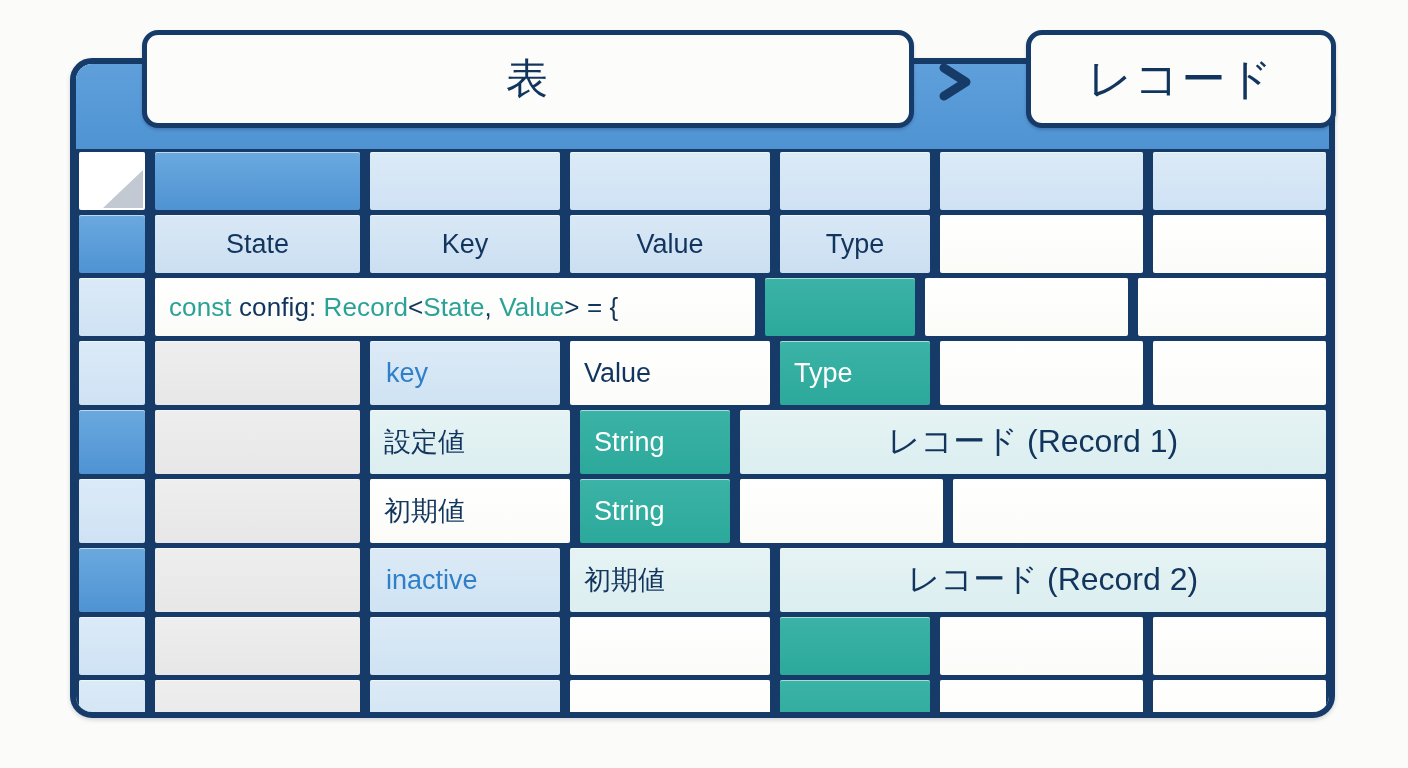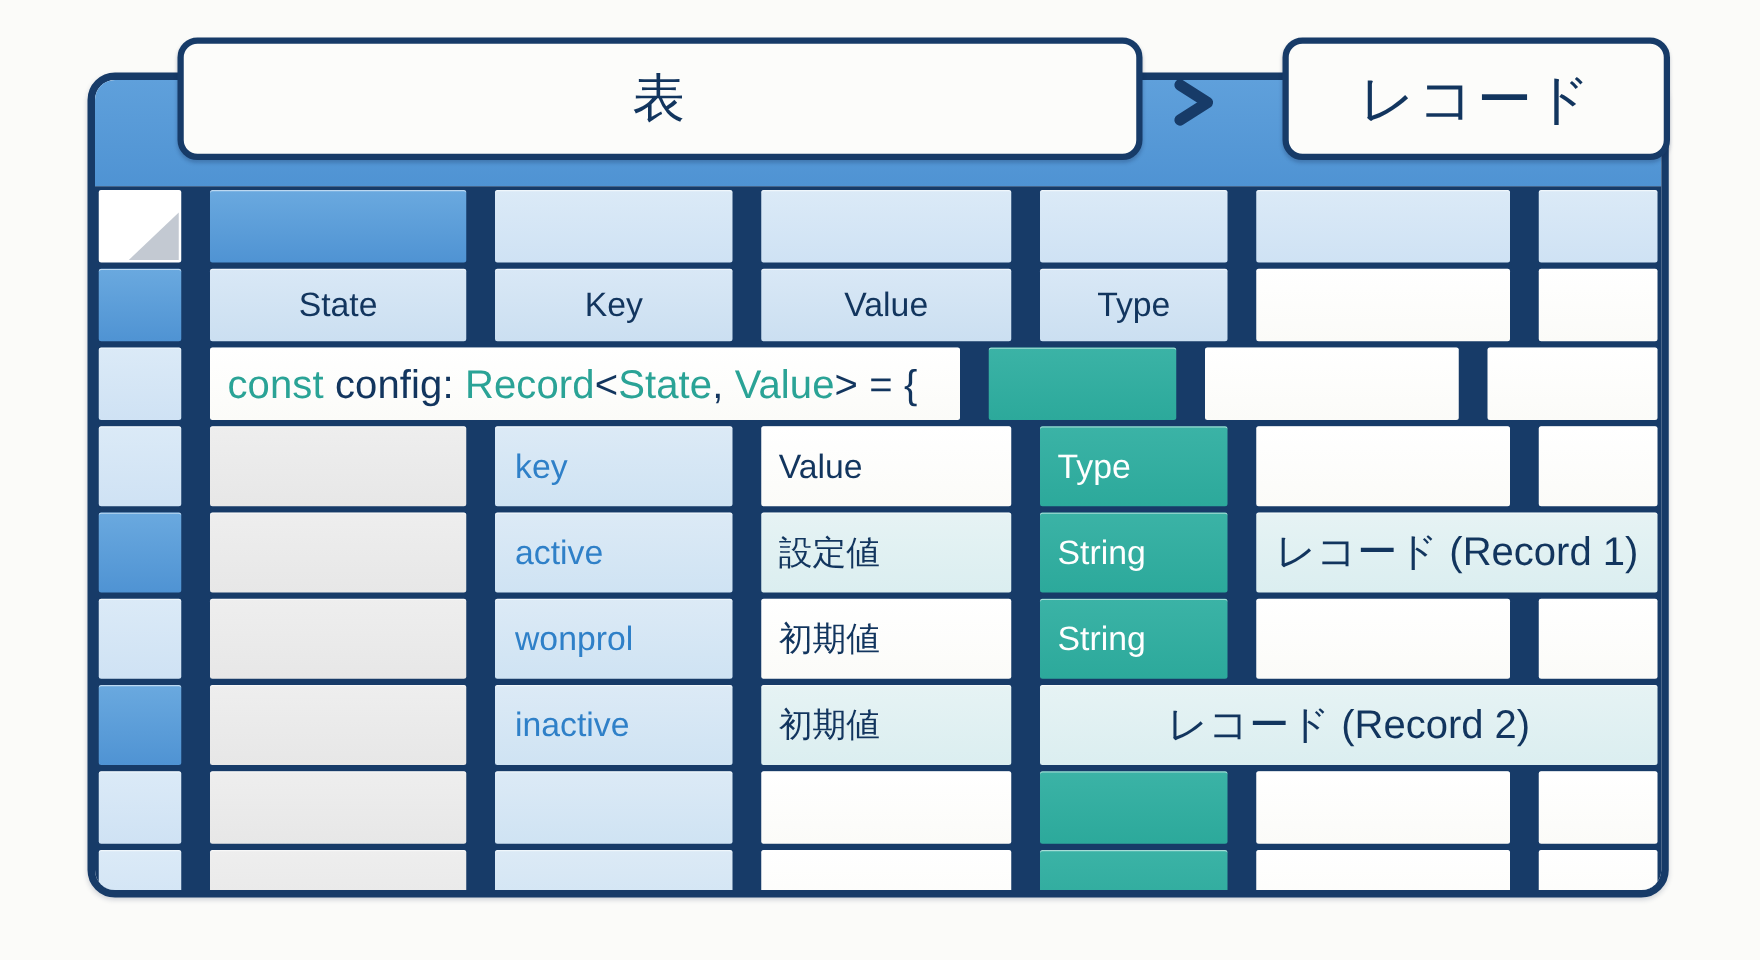--- a/index.html
+++ b/index.html
@@ -28,21 +28,21 @@
   }
 
   
   #grid{
     position:absolute;left:0;top:85px;right:0;bottom:0;
     display:flex;flex-direction:column;
     padding:3px;box-sizing:border-box;
     background:#173b68;
     gap:5px;
   }
-  .row{display:flex;gap:23px;flex:0 0 auto;}
+  .row{display:flex;gap:10px;flex:0 0 auto;}
   .cell{
     box-sizing:border-box;
     display:flex;align-items:center;
     border-radius:2px;
     box-shadow:inset 0 1px 0 rgba(255,255,255,.55);
     overflow:hidden;
     white-space:nowrap;
   }
   
   .c-rh{flex:0 0 66px;}
@@ -71,21 +71,21 @@
   .f-white{background:linear-gradient(180deg,#ffffff 0%,#fbfbf8 100%);}
   .f-cyan-lt{background:linear-gradient(180deg,#e6f3f4 0%,#dbeef0 100%);align-items:center;}
   .f-teal{background:linear-gradient(180deg,#3bb3a6 0%,#2ca99b 100%);}
 
   
   .t-hdr{width:100%;text-align:center;font-size:27px;color:#12355e;font-weight:400;}
   .t-key{padding-left:16px;font-size:27px;color:#2f80c8;}
   .t-val{padding-left:14px;font-size:27px;color:#12355e;}
   .t-type{padding-left:14px;font-size:27px;color:#ffffff;}
   .t-rec{width:100%;text-align:center;font-size:32px;color:#12355e;}
-  .t-code{padding-left:14px;font-size:32px;color:#12355e;letter-spacing:.1px;}
+  .t-code{padding-left:14px;font-size:26px;color:#12355e;letter-spacing:.1px;}
   .kw{color:#2aa396;}
 
   
   .corner{position:relative;background:#ffffff;}
   .corner .tri{
     position:absolute;right:2px;bottom:2px;width:0;height:0;
     border-left:40px solid transparent;
     border-bottom:38px solid #c3c9d2;
   }
 
@@ -171,41 +171,35 @@
       </div>
       <div class="cell c-r1 h-data f-white"></div>
       <div class="cell c-r2 h-data f-white"></div>
     </div>
 
     <div class="row">
       <div class="cell c-rh h-data f-blue-mid"></div>
       <div class="cell c-state h-data f-gray">
         <span class="t-val"></span>
       </div>
-      <div class="cell c-key h-data f-blue-key">
-        <span class="t-key">active</span>
-      </div>
       <div class="cell c-value h-data f-cyan-lt">
         <span class="t-val">設定値</span>
       </div>
       <div class="cell c-type h-data f-teal">
         <span class="t-type">String</span>
       </div>
       <div class="cell c-span-rec h-data f-cyan-lt">
         <span class="t-rec">レコード (Record 1)</span>
       </div>
     </div>
 
     <div class="row">
       <div class="cell c-rh h-data f-blue-lt"></div>
       <div class="cell c-state h-data f-gray">
         <span class="t-val"></span>
-      </div>
-      <div class="cell c-key h-data f-blue-key">
-        <span class="t-key">wonprol</span>
       </div>
       <div class="cell c-value h-data f-white">
         <span class="t-val">初期値</span>
       </div>
       <div class="cell c-type h-data f-teal">
         <span class="t-type">String</span>
       </div>
       <div class="cell c-r1 h-data f-white"></div>
       <div class="cell c-r2 h-data f-white"></div>
     </div>

